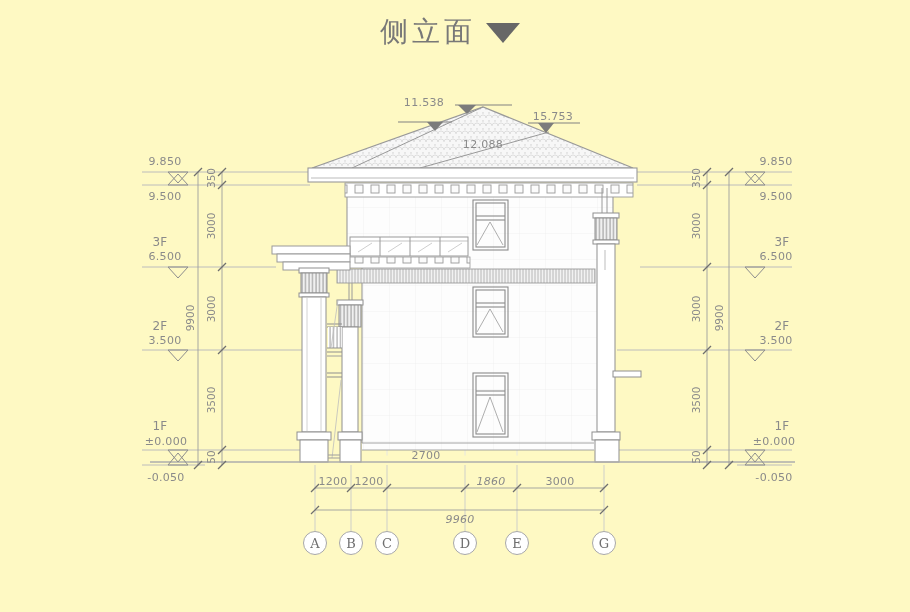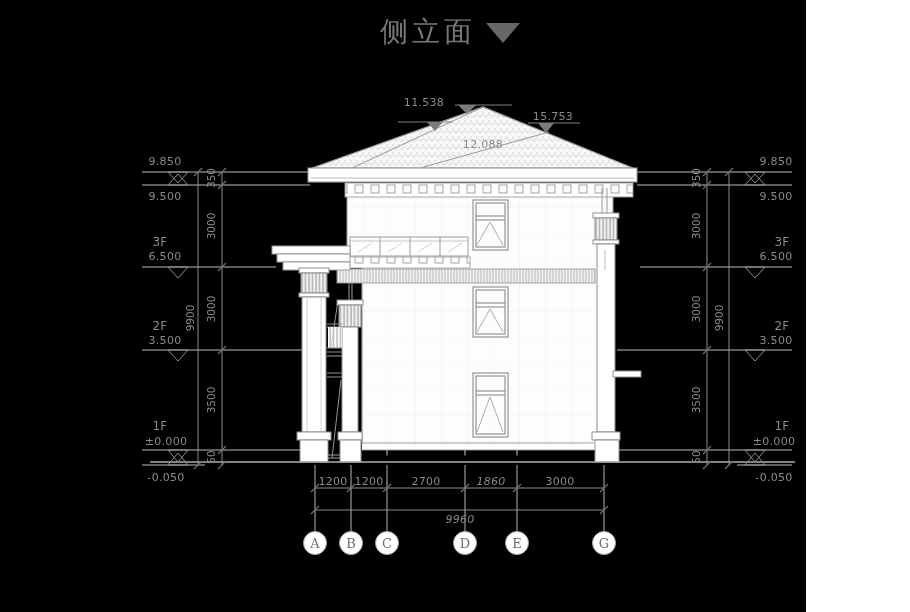--- a/index.html
+++ b/index.html
@@ -1,16 +1,16 @@
 <!DOCTYPE html>
 <html><head>
 <meta charset="utf-8">
 <style>
   html,body{margin:0;padding:0;background:#ffffff;}
-  #canvas{position:relative;width:806px;height:612px;background:#000000;overflow:hidden;
+  #canvas{position:relative;width:910px;height:612px;background:#fef9c3;overflow:hidden;
           font-family:"DejaVu Sans","Liberation Sans",sans-serif;}
   #draw-svg{position:absolute;left:0;top:0;}
   .lbl{position:absolute;transform:translate(-50%,-50%);font-size:11px;color:#8a8a8a;
        white-space:nowrap;letter-spacing:0.3px;}
   .sm{font-size:12px;}
   .vlbl{position:absolute;transform:translate(-50%,-50%) rotate(-90deg);font-size:10.5px;
         color:#8a8a8a;white-space:nowrap;}
   .title{position:absolute;transform:translate(-50%,-50%);font-size:28px;color:#787878;
          letter-spacing:4px;white-space:nowrap;}
   .tri-down{position:absolute;width:0;height:0;border-left:17px solid transparent;
@@ -306,21 +306,21 @@
 
   <span class="vlbl" style="left:696px;top:178px;">350</span>
   <span class="vlbl" style="left:696px;top:226px;">3000</span>
   <span class="vlbl" style="left:696px;top:309px;">3000</span>
   <span class="vlbl" style="left:696px;top:400px;">3500</span>
   <span class="vlbl" style="left:696px;top:457px;">50</span>
   <span class="vlbl" style="left:719px;top:318px;">9900</span>
 
   <span class="lbl" style="left:333px;top:481px;">1200</span>
   <span class="lbl" style="left:369px;top:481px;">1200</span>
-  <span class="lbl" style="left:426px;top:481px;">2700</span>
+  <span class="lbl" style="left:426px;top:455px;">2700</span>
   <span class="lbl" style="left:491px;top:481px;font-style:italic;">1860</span>
   <span class="lbl" style="left:560px;top:481px;">3000</span>
   <span class="lbl" style="left:460px;top:519px;font-style:italic;">9960</span>
 
   <div class="bubble" style="left:315px;top:543px;">A</div>
   <div class="bubble" style="left:351px;top:543px;">B</div>
   <div class="bubble" style="left:387px;top:543px;">C</div>
   <div class="bubble" style="left:465px;top:543px;">D</div>
   <div class="bubble" style="left:517px;top:543px;">E</div>
   <div class="bubble" style="left:604px;top:543px;">G</div>

